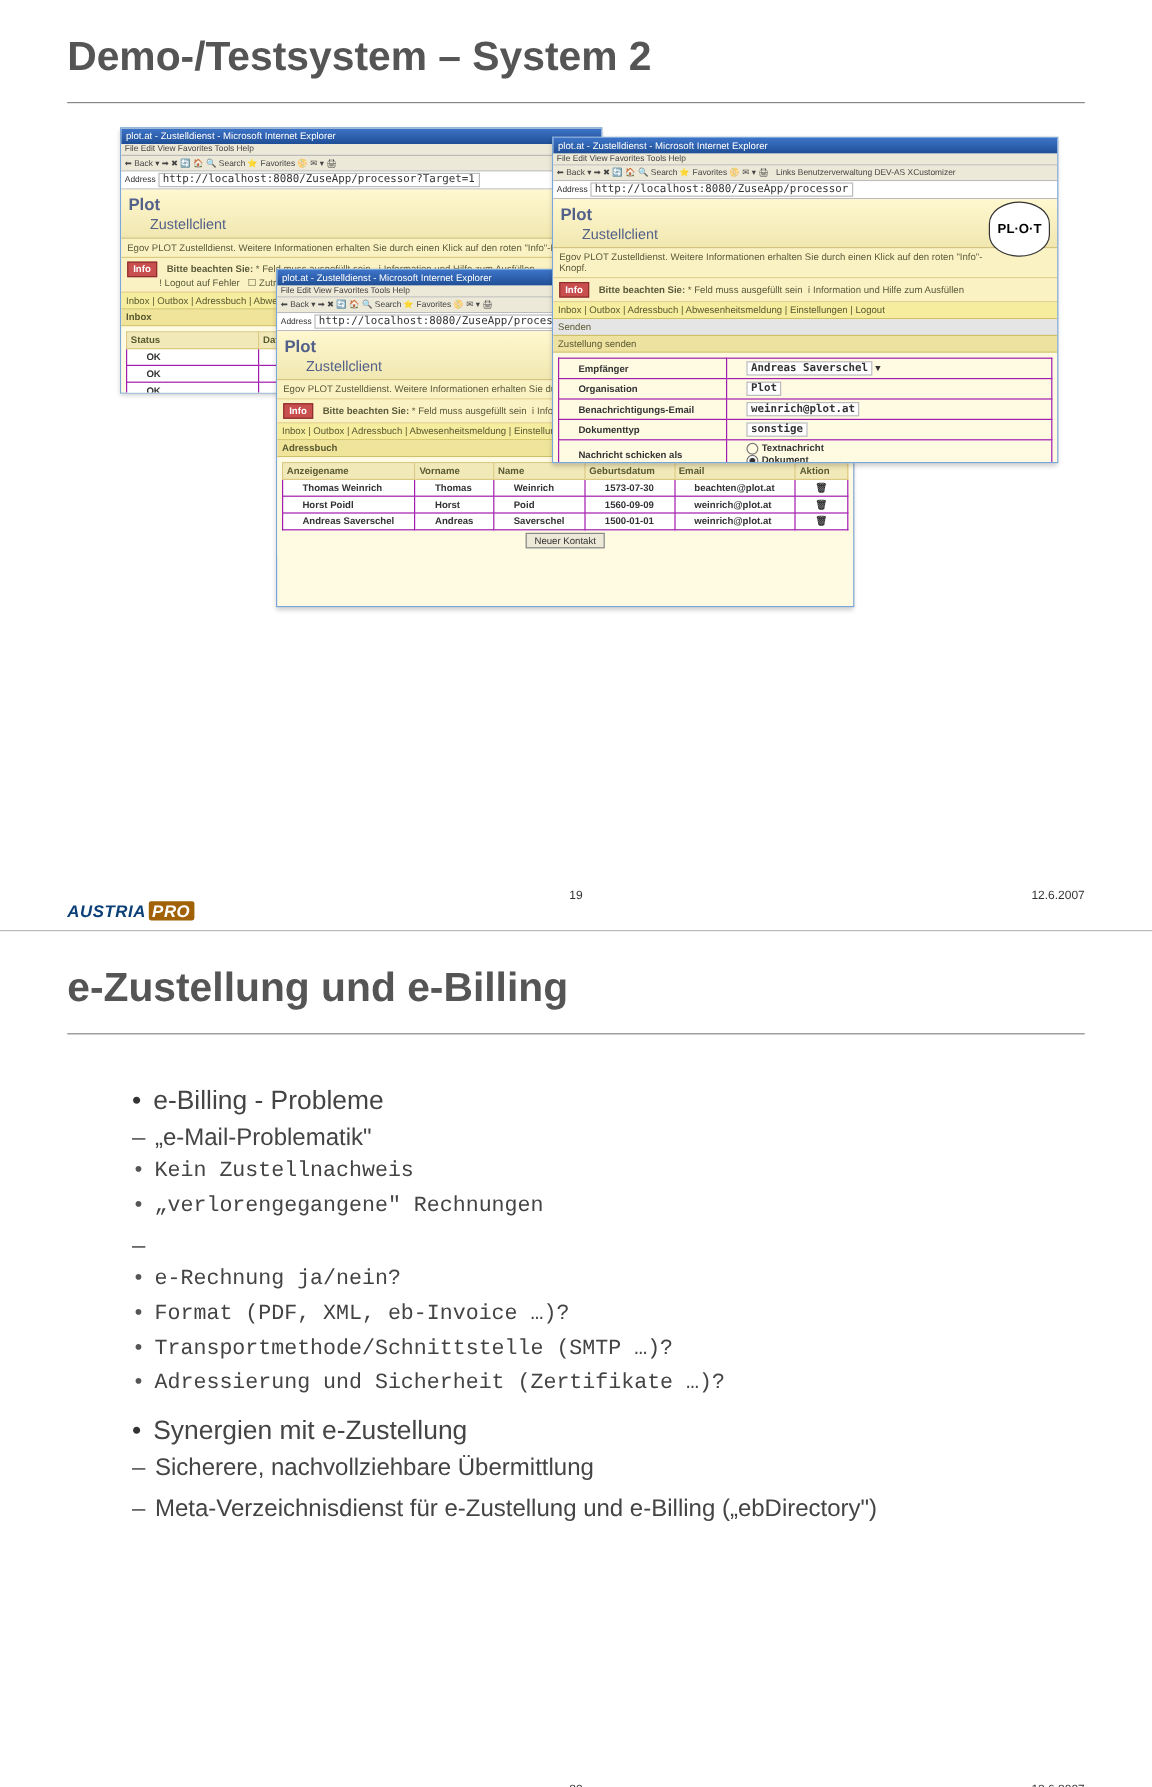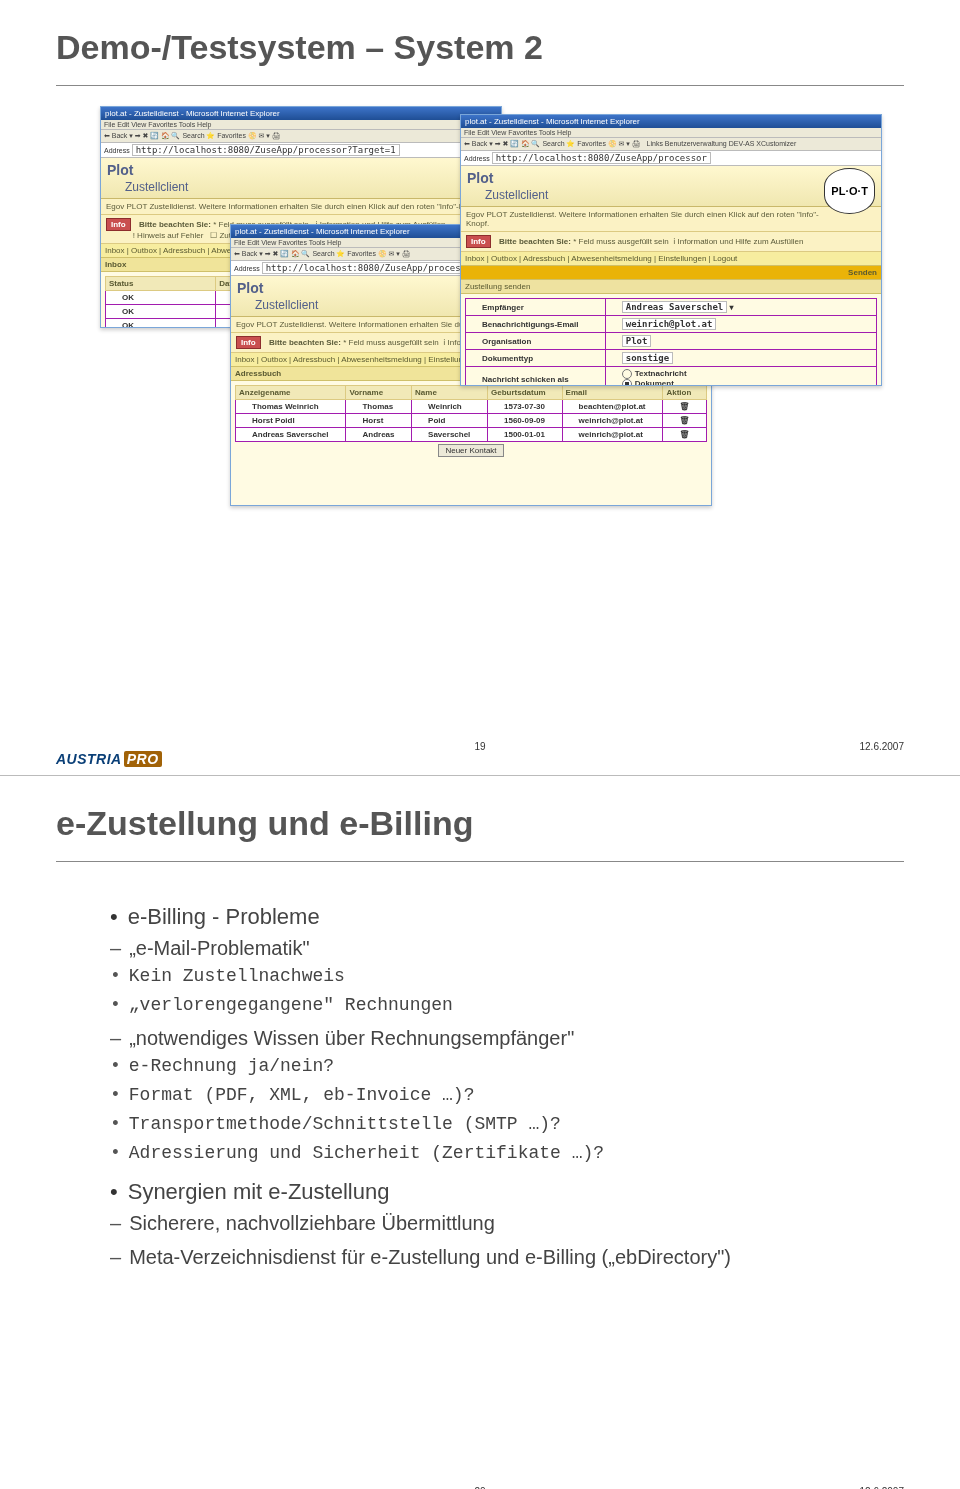--- a/index.html
+++ b/index.html
@@ -66,21 +66,21 @@
         <span>Plot</span><br>
         <span class="small">Zustellclient</span>
       </div>
       <div class="infobar">Egov PLOT Zustelldienst. Weitere Informationen erhalten Sie durch einen Klick auf den roten "Info"-Knopf.</div>
       <div class="infobar">
         <span class="info">Info</span>
         <b>Bitte beachten Sie:</b>
         <span>* Feld muss ausgefüllt sein</span>&nbsp;&nbsp;
         <span>ℹ Information und Hilfe zum Ausfüllen</span><br>
         &nbsp;&nbsp;&nbsp;&nbsp;&nbsp;&nbsp;&nbsp;&nbsp;&nbsp;&nbsp;&nbsp;
-        <span>! Hinweis auf Fehler</span>&nbsp;&nbsp;
+        <span>! Logout auf Fehler</span>&nbsp;&nbsp;
         <span>☐ Zutreffendes ankreuzen oder ☐ ausfüllen</span>
       </div>
       <div class="nav">Inbox | Outbox | Adressbuch | Abwesenheitsmeldung | Einstellungen | Logout</div>
       <div class="nav" style="background:#f0e49a;font-weight:bold;">Inbox</div>
       <div class="pane">
         <table class="tbl">
           <tbody>
               <tr>
             <th>Status</th>
             <th>Datum</th>
@@ -177,36 +177,36 @@
         <span class="small">Zustellclient</span>
       </div>
       <div class="infobar">Egov PLOT Zustelldienst. Weitere Informationen erhalten Sie durch einen Klick auf den roten "Info"-Knopf.</div>
       <div class="infobar">
         <span class="info">Info</span>
         <b>Bitte beachten Sie:</b>
         <span>* Feld muss ausgefüllt sein</span>&nbsp;
         <span>ℹ Information und Hilfe zum Ausfüllen</span>
       </div>
       <div class="nav">Inbox | Outbox | Adressbuch | Abwesenheitsmeldung | Einstellungen | Logout</div>
-      <div class="nav" style="background:#eab308;font-weight:bold;text-align:right;">Senden</div>
+      <div class="nav" style="background:#e5e5e5;font-weight:normal;">Senden</div>
       <div class="nav" style="background:#eee2a0;">Zustellung senden</div>
       <div class="pane">
         <table class="tbl" style="background:#fffbe3;">
           <tbody>
               <tr>
                 <td style="width:34%;">Empfänger</td>
                 <td><span class="inputlike">Andreas Saverschel</span> ▾</td>
               </tr>
           <tr>
+                <td>Organisation</td>
+                <td><span class="inputlike">Plot</span></td>
+              </tr>
+          <tr>
                 <td>Benachrichtigungs-Email</td>
                 <td><span class="inputlike">weinrich@plot.at</span></td>
-              </tr>
-          <tr>
-                <td>Organisation</td>
-                <td><span class="inputlike">Plot</span></td>
               </tr>
           <tr>
                 <td>Dokumenttyp</td>
                 <td><span class="inputlike">sonstige</span></td>
               </tr>
           <tr>
                 <td>Nachricht schicken als</td>
             <td>
               <span class="radio"></span><span>Textnachricht</span><br>
               <span class="radio sel"></span><span>Dokument</span>
@@ -242,21 +242,21 @@
   <div class="body2">
     <ul class="b1">
       <li><span>e-Billing - Probleme</span>
         <ul class="b2">
           <li><span>„e-Mail-Problematik"</span>
             <ul class="b3">
               <li>Kein Zustellnachweis</li>
               <li>„verlorengegangene" Rechnungen</li>
             </ul>
           </li>
-          <li><span>„notwendiges Wissen über Rechnungsempfänger"</span>
+          <li>
             <ul class="b3">
               <li>e-Rechnung ja/nein?</li>
               <li>Format (PDF, XML, eb-Invoice …)?</li>
               <li>Transportmethode/Schnittstelle (SMTP …)?</li>
               <li>Adressierung und Sicherheit (Zertifikate …)?</li>
             </ul>
           </li>
         </ul>
       </li>
       <li><span>Synergien mit e-Zustellung</span>

